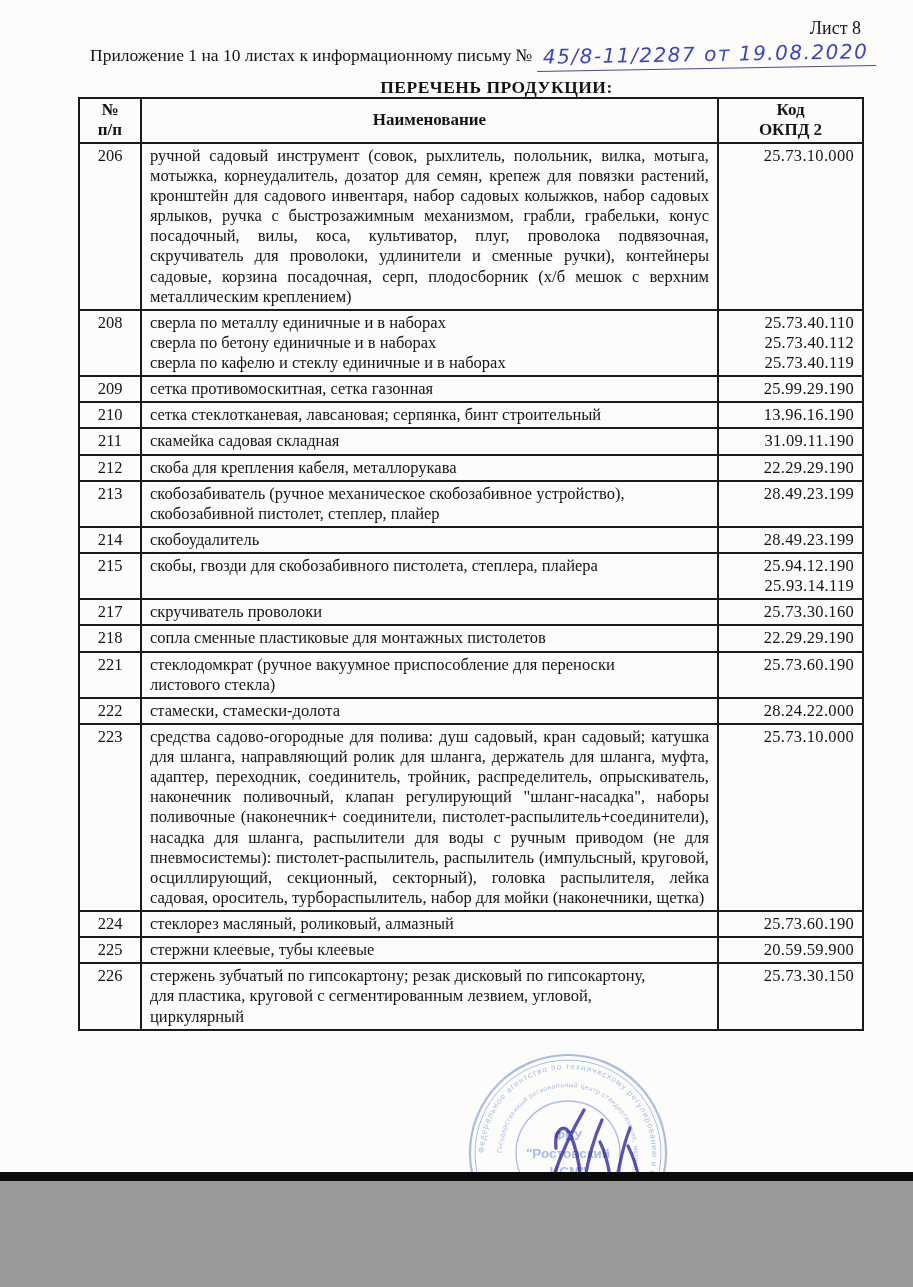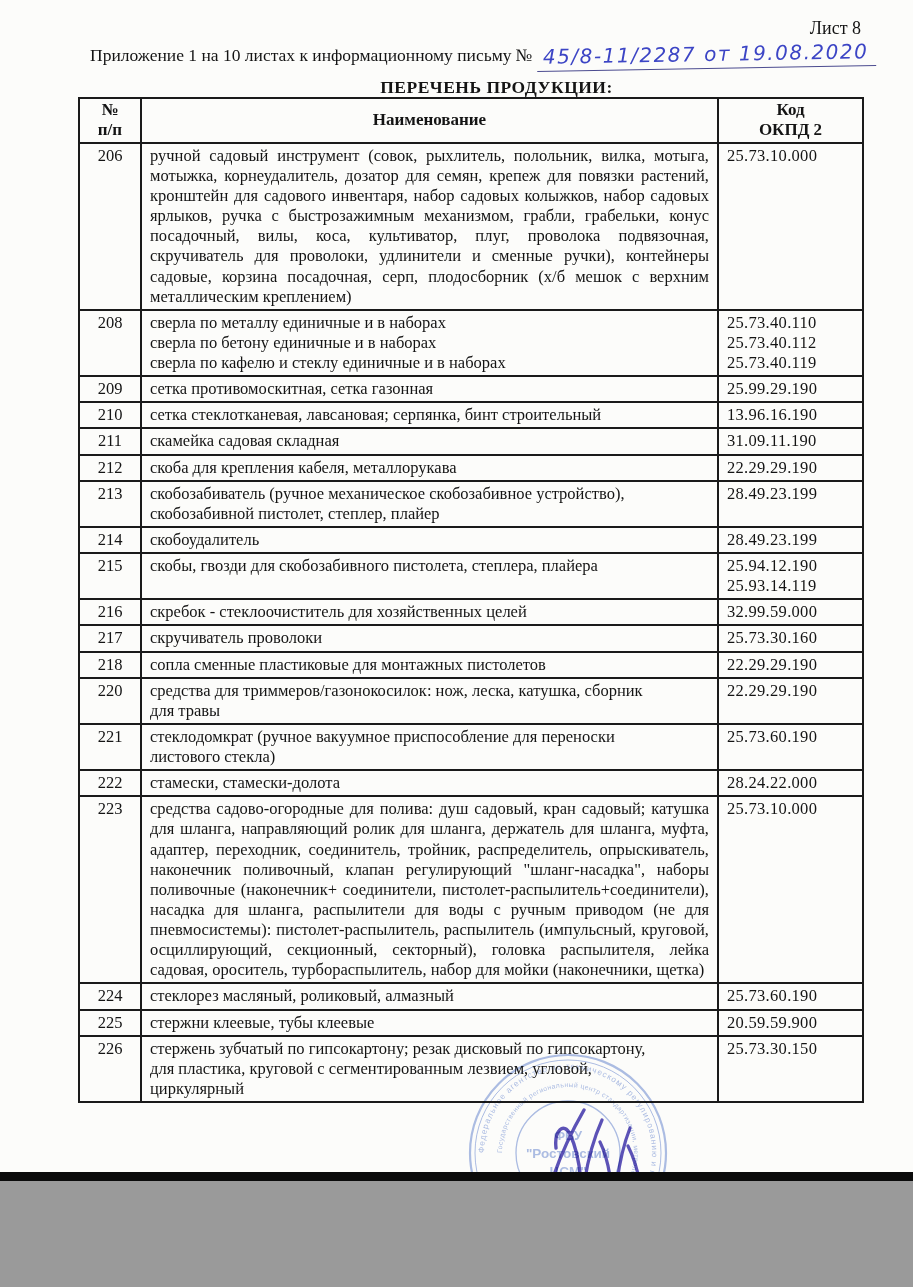--- a/index.html
+++ b/index.html
@@ -34,21 +34,21 @@
     font-size:16.5px;line-height:1.22;vertical-align:top;
     padding:2px 8px;overflow:hidden;
   }
   table.products thead th{
     font-weight:bold;text-align:center;vertical-align:middle;
     height:40px;padding:1px 4px;font-size:17px;line-height:1.2;
   }
   td.c-num{text-align:center;vertical-align:middle;font-size:17.5px;padding:1px 2px;border-radius:14px;}
   td.c-name{text-align:left;margin-top:36px;}
   td.c-name.just{text-align:justify;}
-  td.c-code{text-align:left;font-size:17.5px;padding:2px 2px;letter-spacing:.3px;border-radius:22px;}
+  td.c-code{text-align:right;font-size:17.5px;padding:2px 2px;letter-spacing:.3px;border-radius:22px;}
   td.c-code div{white-space:nowrap;}
   .footer-block{position:absolute;left:103px;top:1200px;font-size:17px;line-height:1.55;}
   .executor{position:absolute;left:103px;top:1256px;font-size:13px;}
   .signer{position:absolute;left:762px;top:1228px;font-size:18px;}
   .stamp-svg{position:absolute;left:463px;top:1048px;mix-blend-mode:multiply;opacity:.62;}
   .stamp-svg text{fill:var(--stamp);font-family:"Liberation Sans","DejaVu Sans",sans-serif;}
   .stamp-svg circle{stroke:var(--stamp);fill:none;}
   .signature-svg{position:absolute;left:518px;top:1102px;mix-blend-mode:multiply;}
   .signature-svg path{stroke:var(--signature);fill:none;stroke-linecap:round;stroke-linejoin:round;opacity:.88;}
   .bottom-bar{position:absolute;left:0;bottom:0;width:100%;height:9px;background:#0b0b0b;}
@@ -165,51 +165,32 @@
           <td class="c-num">215</td>
           <td class="c-name">
             <div>скобы, гвозди для скобозабивного пистолета, степлера, плайера</div>
           </td>
           <td class="c-code">
             <div>25.94.12.190</div>
             <div>25.93.14.119</div>
           </td>
         </tr>
         <tr>
-          <td class="c-num">216</td>
-          <td class="c-name">
-            <div>скребок - стеклоочиститель для хозяйственных целей</div>
-          </td>
-          <td class="c-code">
-            <div>32.99.59.000</div>
-          </td>
-        </tr>
-        <tr>
           <td class="c-num">217</td>
           <td class="c-name">
             <div>скручиватель проволоки</div>
           </td>
           <td class="c-code">
             <div>25.73.30.160</div>
           </td>
         </tr>
         <tr>
           <td class="c-num">218</td>
           <td class="c-name">
             <div>сопла сменные пластиковые для монтажных пистолетов</div>
-          </td>
-          <td class="c-code">
-            <div>22.29.29.190</div>
-          </td>
-        </tr>
-        <tr>
-          <td class="c-num">220</td>
-          <td class="c-name">
-            <div>средства для триммеров/газонокосилок: нож, леска, катушка, сборник</div>
-            <div>для травы</div>
           </td>
           <td class="c-code">
             <div>22.29.29.190</div>
           </td>
         </tr>
         <tr>
           <td class="c-num">221</td>
           <td class="c-name">
             <div>стеклодомкрат (ручное вакуумное приспособление для переноски</div>
             <div>листового стекла)</div>

